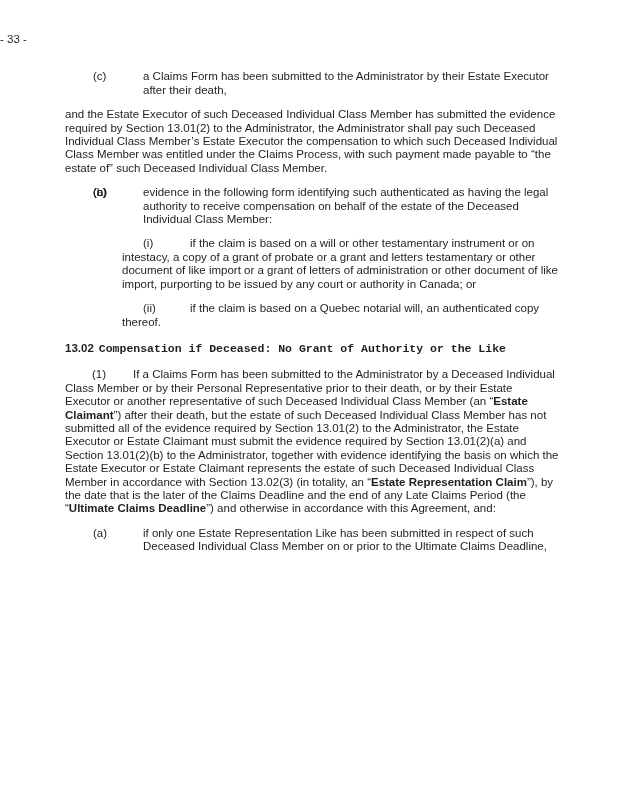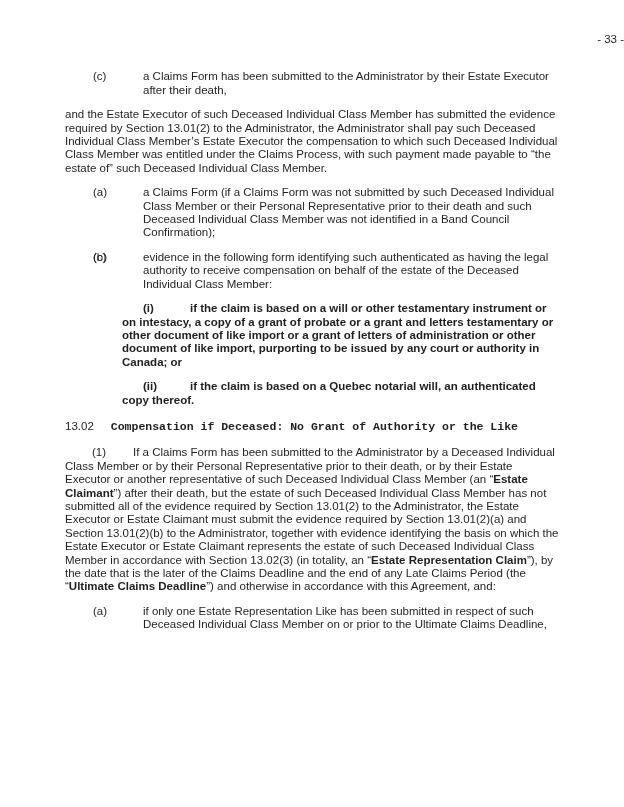--- a/index.html
+++ b/index.html
@@ -15,21 +15,21 @@
     overflow: hidden;
     font-family: "Liberation Sans", sans-serif;
     font-size: 11.5px;
     line-height: 13.4px;
     color: #1f1f1f;
     -webkit-font-smoothing: antialiased;
   }
   .page-number {
     padding-top: 33px;
     margin-bottom: 24px;
-    text-align: right;
+    text-align: left;
   }
   .content {
     margin-left: 65px;
     margin-right: 64px;
   }
   .block {
     margin: 0 0 11px 0;
   }
   
   .para { }
@@ -46,36 +46,35 @@
     padding-left: 78px;
   }
   .letter-label {
     position: absolute;
     left: 28px;
     top: 0;
   }
   
   .roman-item {
     margin-left: 57px;
-    font-weight: bold;
   }
   .roman-label {
     display: inline-block;
     width: 47px;
     margin-left: 21px;
     vertical-align: baseline;
   }
   .heading {
     margin: 13px 0 13px 0;
   }
   .sec-num {
     display: inline-block;
     min-width: 23px;
-    margin-right: 17px;
-    font-weight: normal;
+    margin-right: 5px;
+    font-weight: bold;
   }
   .sec-title {
     font-weight: bold;
     font-family: Liberation Mono, monospace;
   }
   b { font-weight: bold; }
 </style>
 </head>
 <body>
 
@@ -88,21 +87,20 @@
     <div class="block letter-item">
       <span class="letter-label">(c)</span>
       <span>a Claims Form has been submitted to the Administrator by their Estate Executor after their death,</span>
     </div>
 
     <div class="block para">and the Estate Executor of such Deceased Individual Class Member has submitted the evidence required by Section 13.01(2) to the Administrator, the Administrator shall pay such Deceased Individual Class Member’s Estate Executor the compensation to which such Deceased Individual Class Member was entitled under the Claims Process, with such payment made payable to “the estate of” such Deceased Individual Class Member.</div>
 
 
     <div class="block letter-item">
       <span class="letter-label">(a)</span>
-      <span>a Claims Form (if a Claims Form was not submitted by such Deceased Individual Class Member or their Personal Representative prior to their death and such Deceased Individual Class Member was not identified in a Band Council Confirmation);</span>
     </div>
 
     <div class="block letter-item">
       <span class="letter-label">(b)</span>
     </div>
 
     <div class="block letter-item">
       <span class="letter-label">(c)</span>
       <span>evidence in the following form identifying such authenticated as having the legal authority to receive compensation on behalf of the estate of the Deceased Individual Class Member:</span>
     </div>

